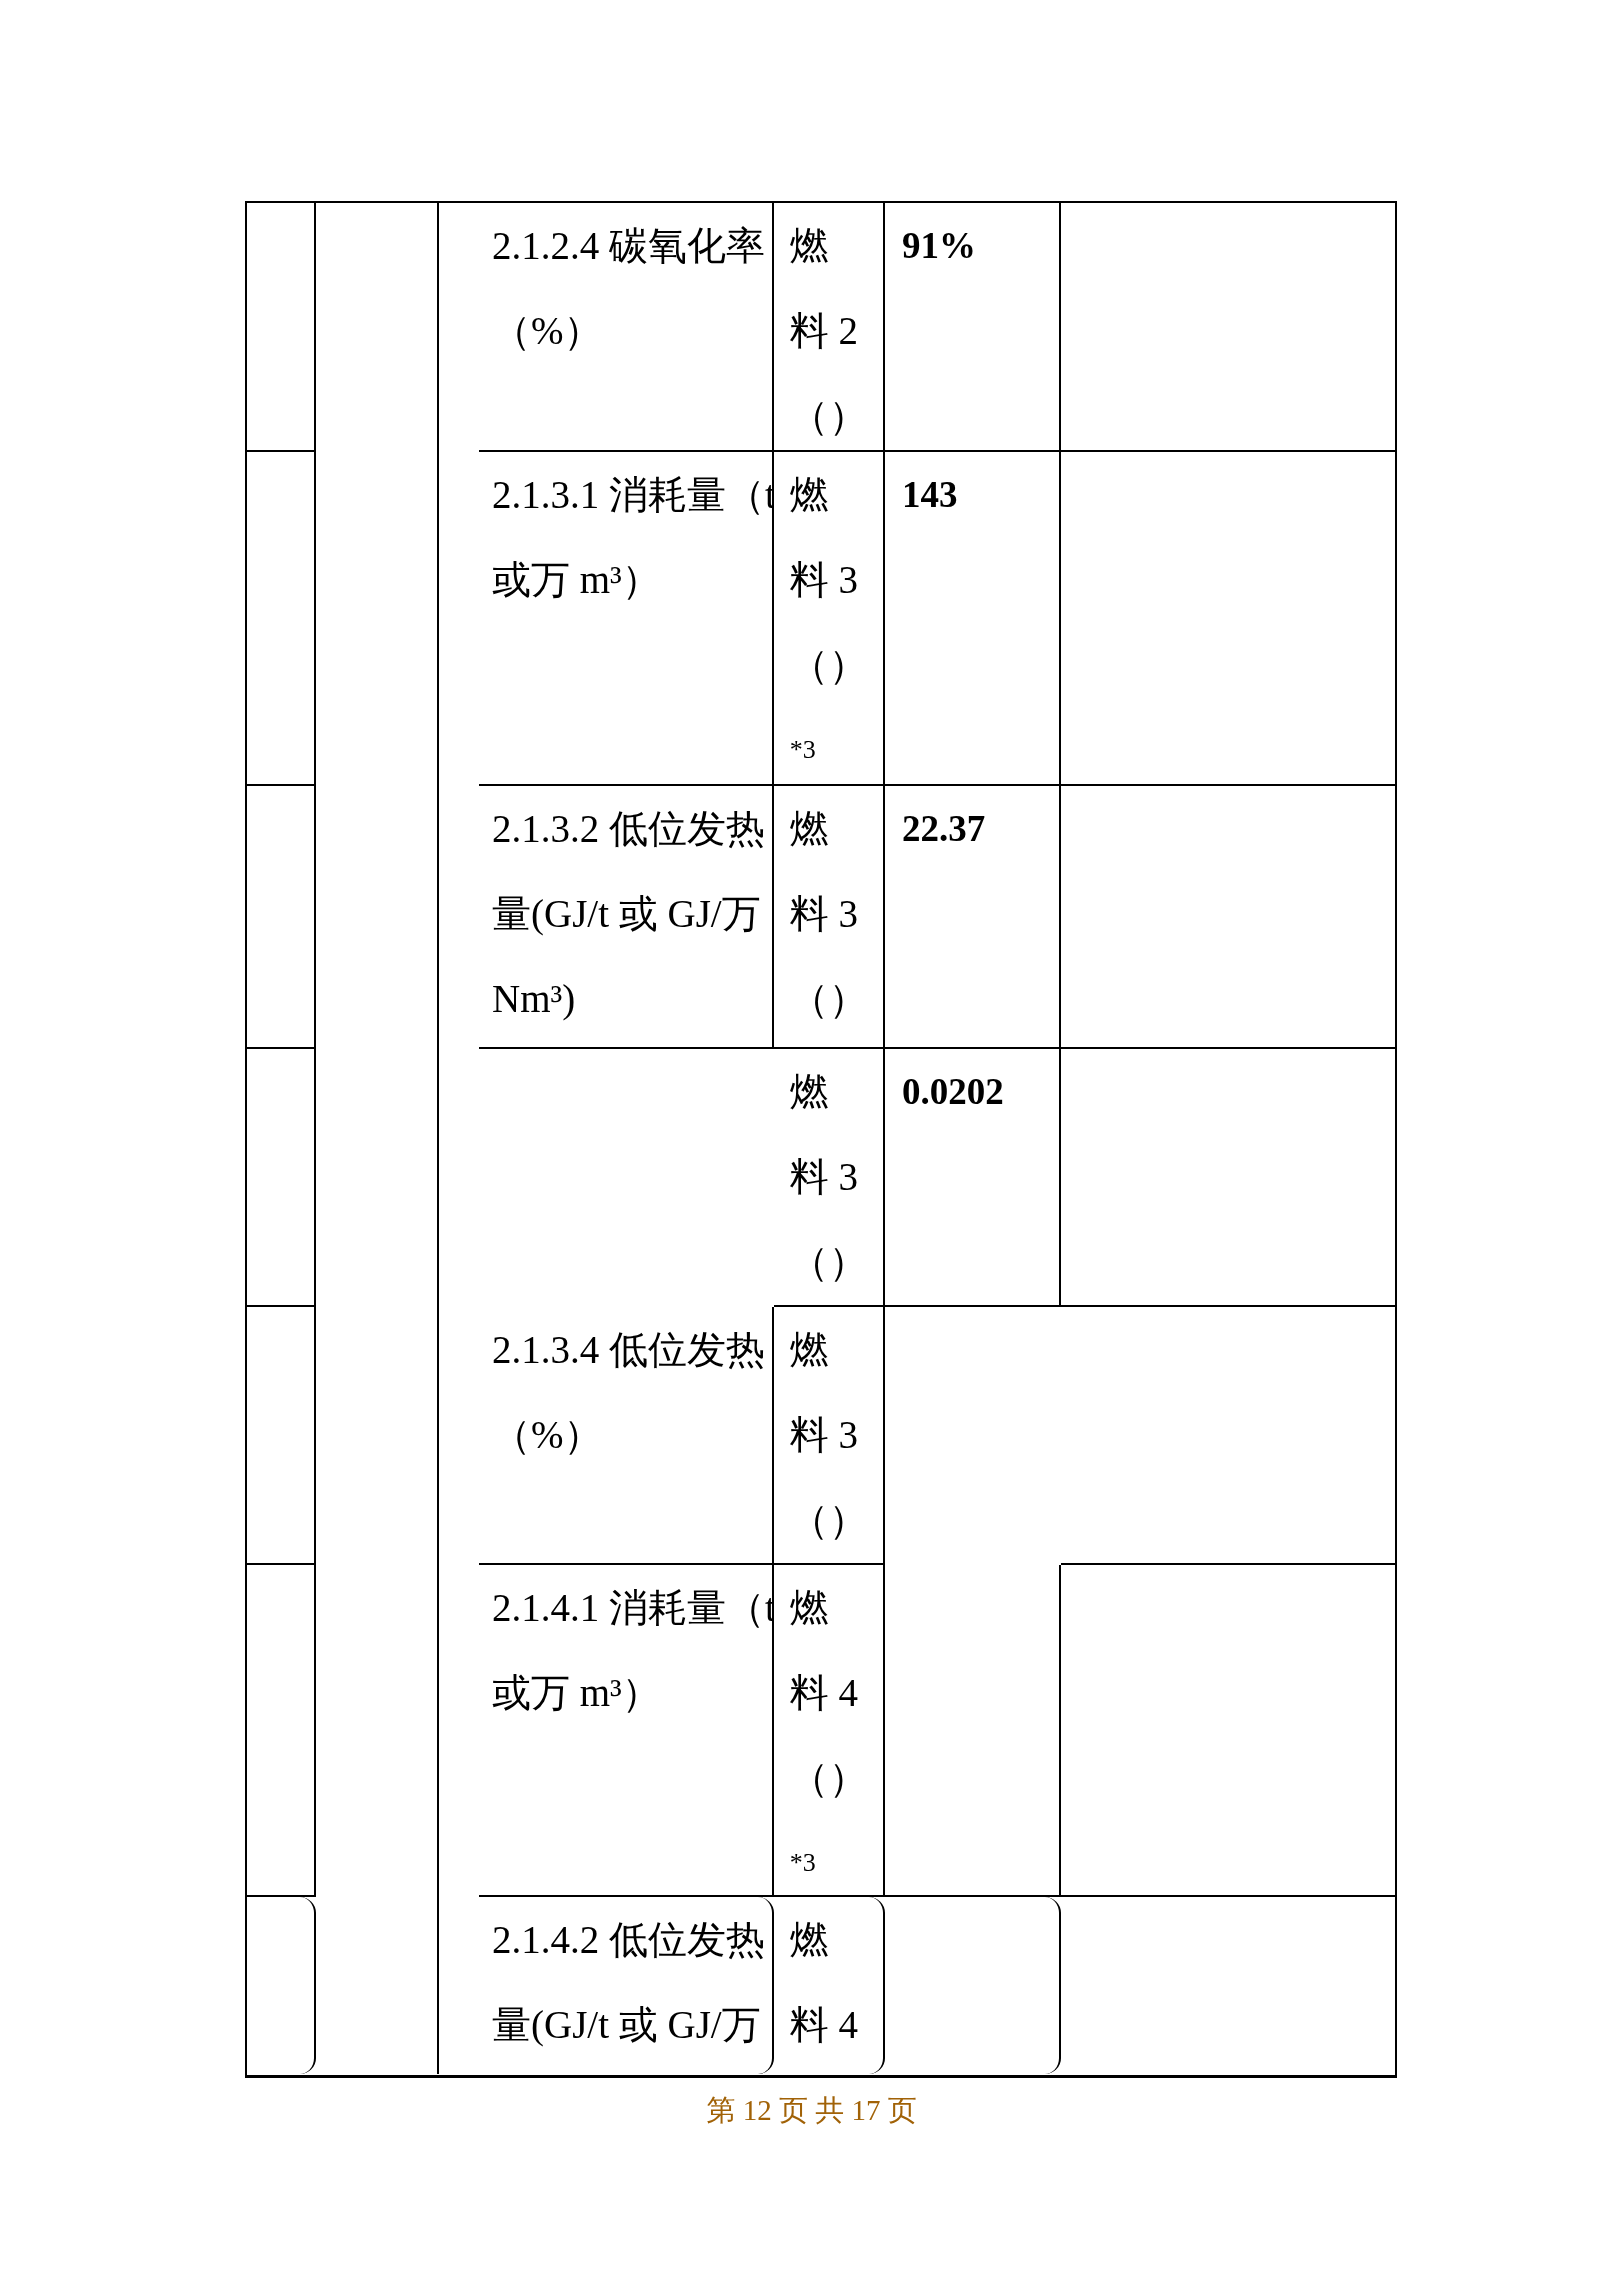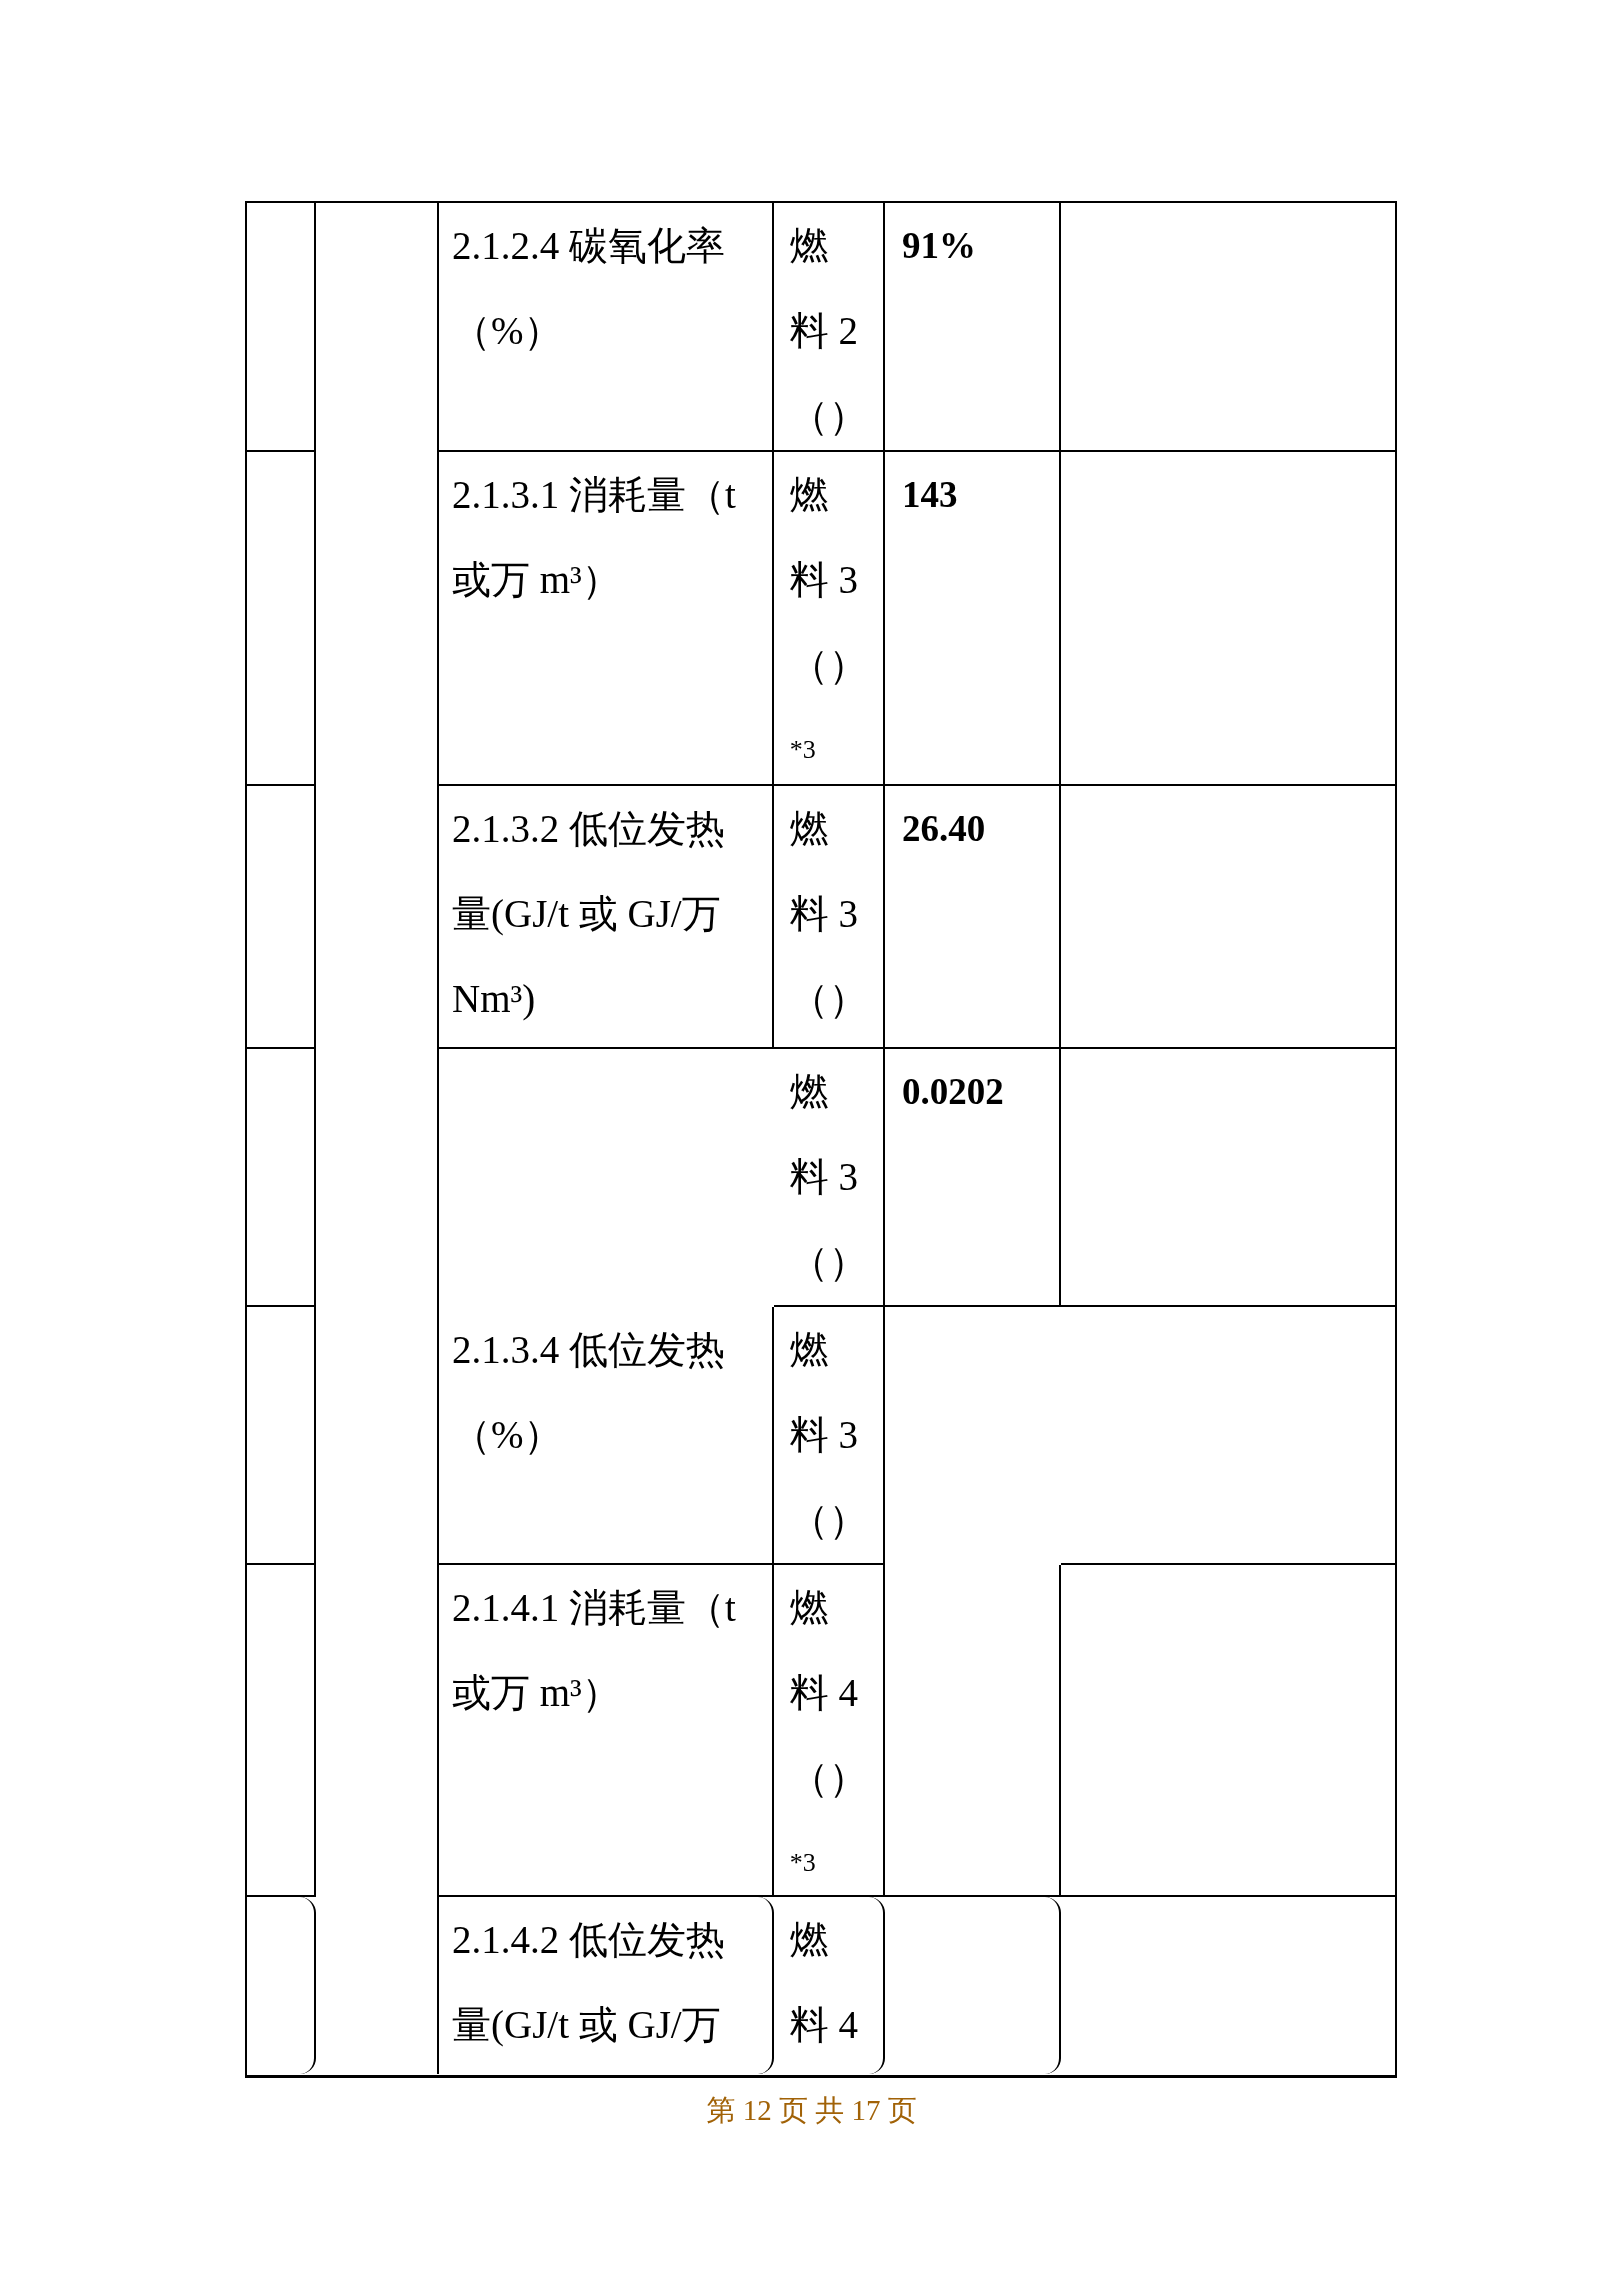--- a/index.html
+++ b/index.html
@@ -38,21 +38,21 @@
     overflow: hidden;
   }
   .cell.no-right { border-right: none; }
   .cell.no-bottom { border-bottom: none; }
   .merged-col2 {
     grid-column: 2;
     grid-row: 1 / 8;
     border-bottom: none;
   }
   .c1 { grid-column: 1; }
-  .c3 { grid-column: 3; }
+  .c3 { grid-column: 3; margin-left: 40px; }
   .c4 { grid-column: 4; }
   .c5 { grid-column: 5; }
   .c6 { grid-column: 6; }
   .r1 { grid-row: 1; }
   .r2 { grid-row: 2; }
   .r3 { grid-row: 3; }
   .r4 { grid-row: 4; }
   .r5 { grid-row: 5; }
   .r6 { grid-row: 6; }
   .r7 { grid-row: 7; border-radius: 16px; }
@@ -135,21 +135,21 @@
     <div class="ind-line">2.1.3.2 低位发热</div>
     <div class="ind-line">量(GJ/t 或 GJ/万</div>
     <div class="ind-line">Nm³)</div>
   </div>
   <div class="cell c4 r3 fuel-cell">
     <div class="fuel-line">燃</div>
     <div class="fuel-line">料 3</div>
     <div class="fuel-line">（）</div>
   </div>
   <div class="cell c5 r3 val-cell">
-    <div class="val-text">26.40</div>
+    <div class="val-text">22.37</div>
   </div>
   <div class="cell c6 r3 no-right"></div>
 
   <div class="cell c1 r4"></div>
   <div class="cell c4 r4 fuel-cell">
     <div class="fuel-line">燃</div>
     <div class="fuel-line">料 3</div>
     <div class="fuel-line">（）</div>
   </div>
   <div class="cell c5 r4 val-cell">

